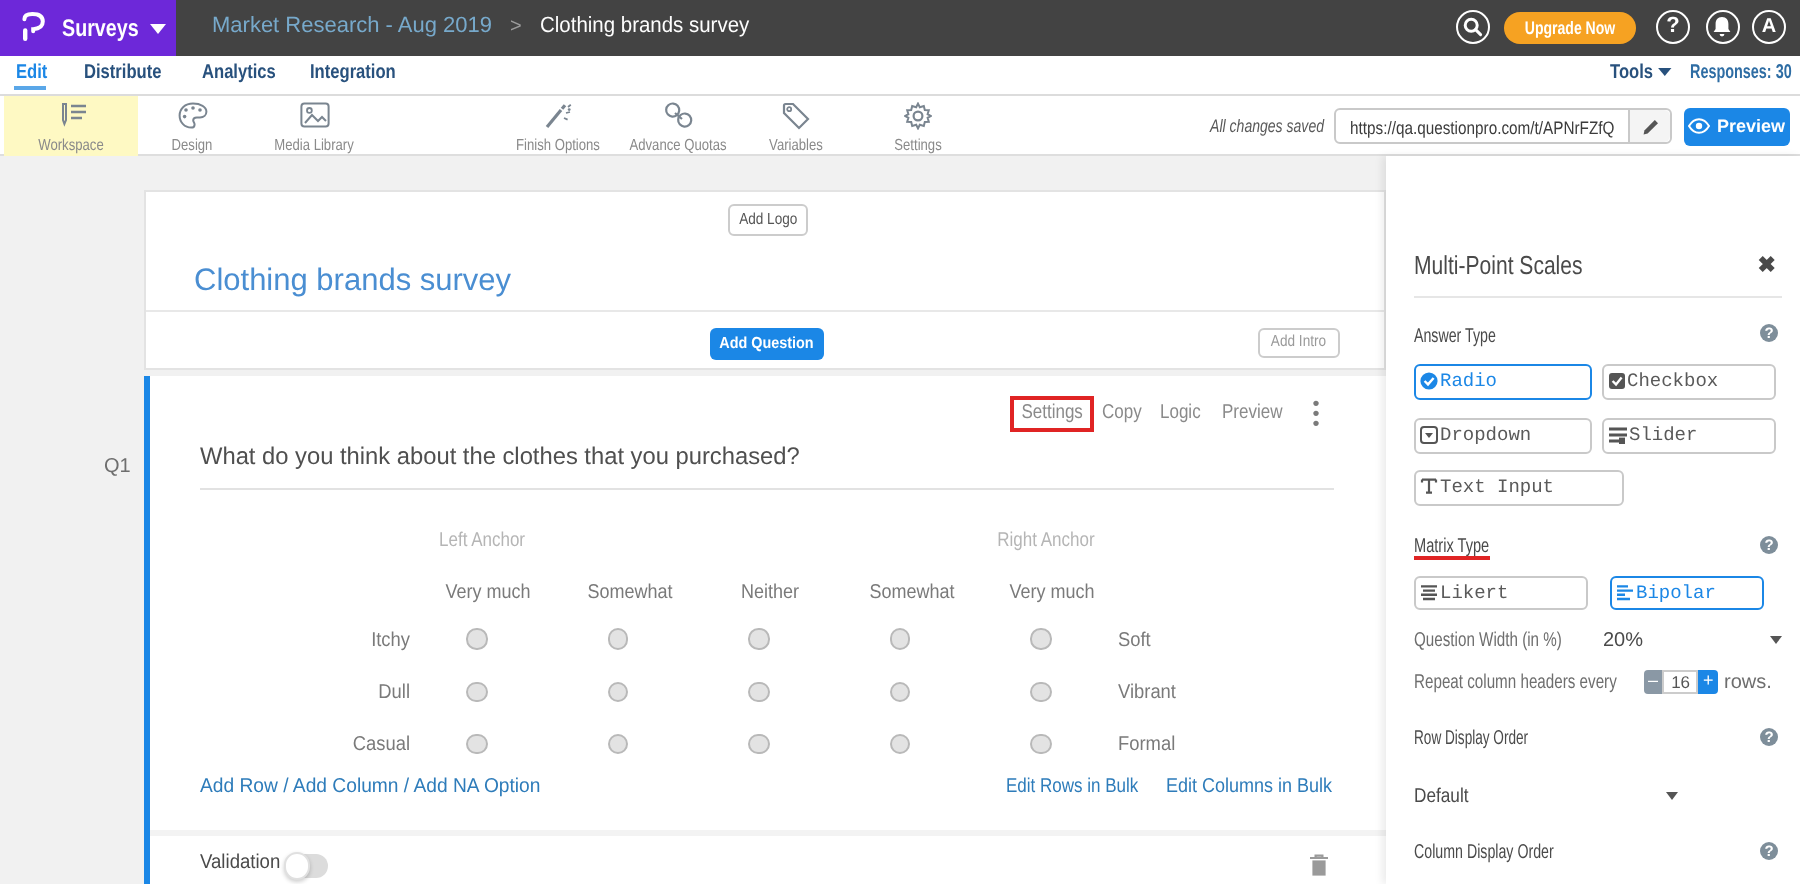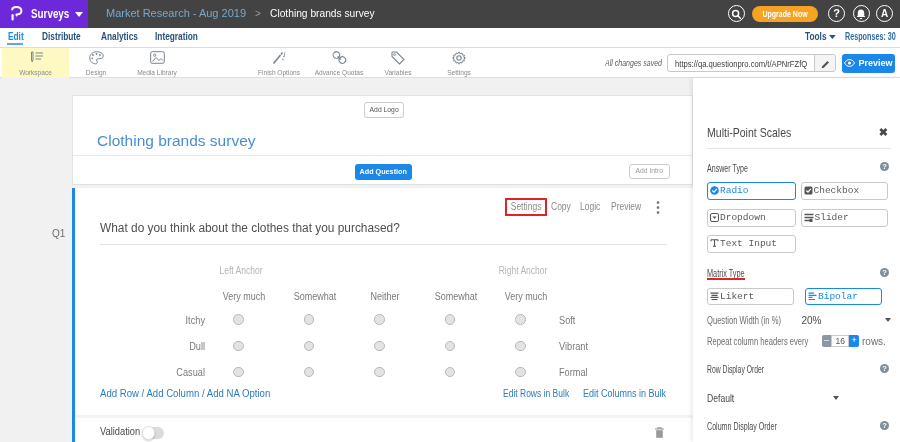--- a/index.html
+++ b/index.html
@@ -283,21 +283,21 @@
   <div class="pbtn" style="left:14px;top:130.5px;width:89px">
     <svg width="9" height="9" viewBox="0 0 9 9">
           <rect x="0.5" y="0.5" width="8" height="8" rx="1.5" fill="none" stroke="#555" stroke-width="1"></rect>
           <path d="M2.5 3.5 L4.5 6 L6.5 3.5 Z" fill="#555"></path>
         </svg>Dropdown</div>
   <div class="pbtn" style="left:107.5px;top:130.5px;width:87.5px">
     <svg width="10" height="9" viewBox="0 0 10 9">
           <path d="M0.5 1.5 H9.5 M0.5 4.5 H9.5 M0.5 7.5 H6" stroke="#555" stroke-width="1.4"></path>
           <rect x="5.5" y="5.8" width="3" height="3.4" fill="#555"></rect>
         </svg>Slider</div>
-  <div class="pbtn" style="left:14px;top:156.7px;width:89px">
+  <div class="pbtn" style="left:14px;top:156.7px;width:105px">
     <svg width="9" height="9" viewBox="0 0 9 9">
           <path d="M1 0.8 H8 M4.5 0.8 V7 M3 7.3 H6 M1 0.8 V2.2 M8 0.8 V2.2" stroke="#555" stroke-width="1.1"></path>
         </svg>Text Input</div>
 
   <div class="plab" style="top:190px"><span class="nx" style="transform:scaleX(0.73)">Matrix Type</span></div>
   <div id="redline"></div>
   <div class="help" style="top:190px">?</div>
 
   <div class="pbtn" style="left:14px;top:210px;width:86.5px;height:17px;line-height:15px">
     <svg width="9" height="9" viewBox="0 0 9 9">

